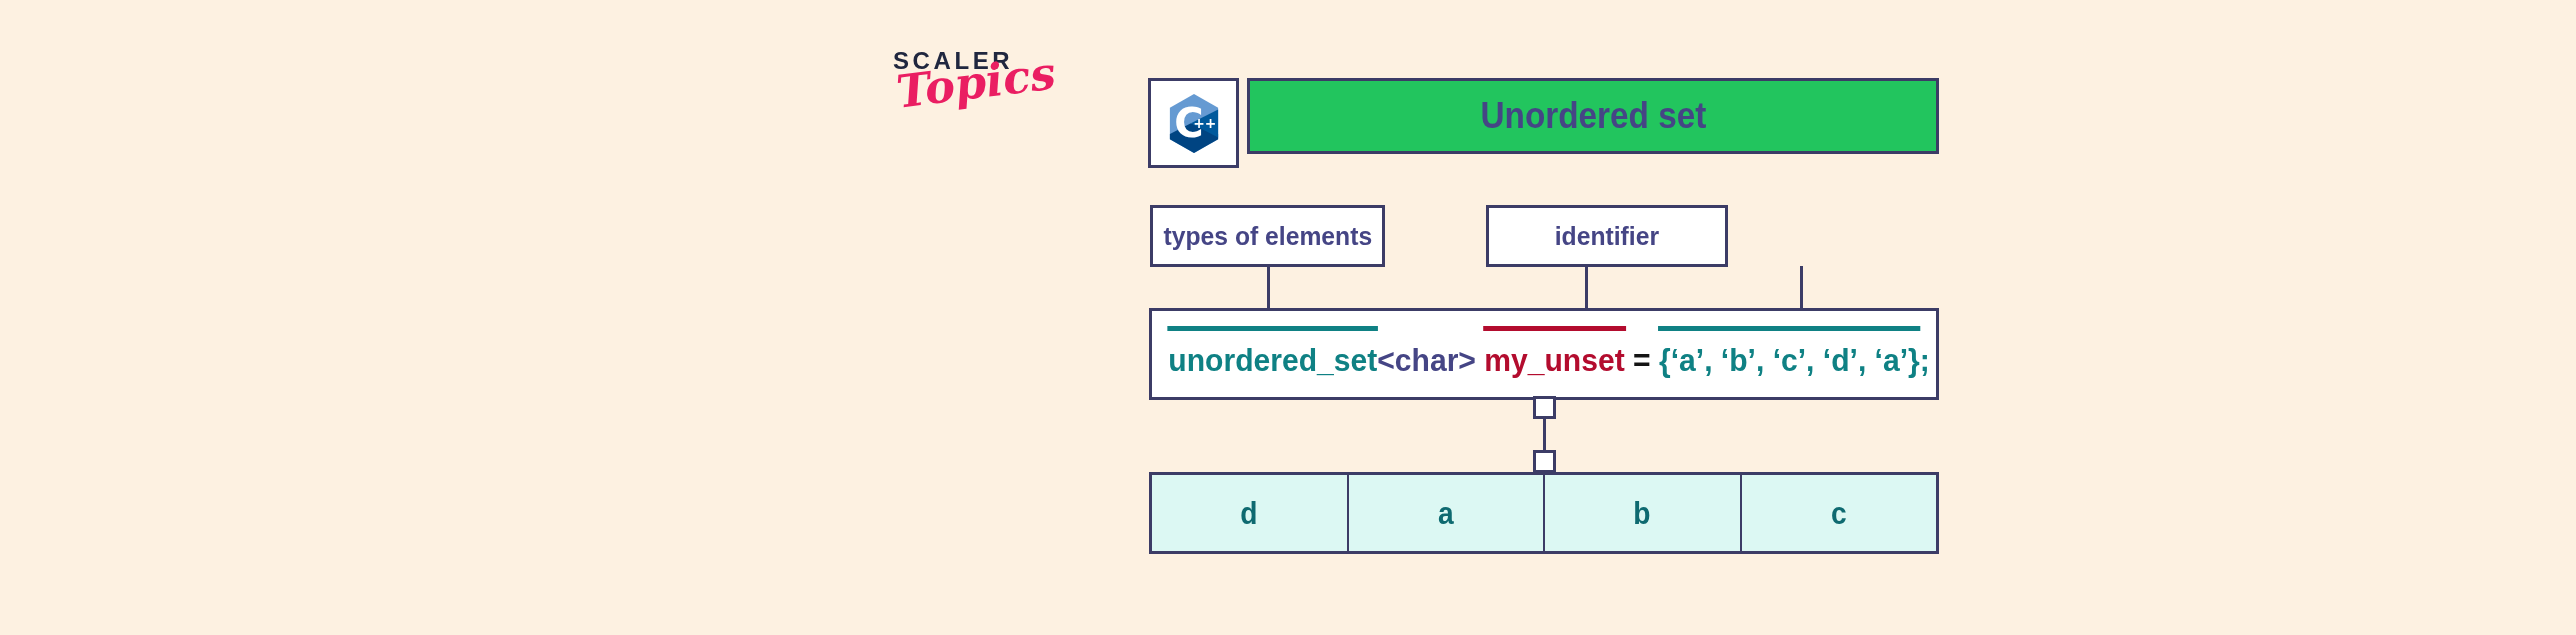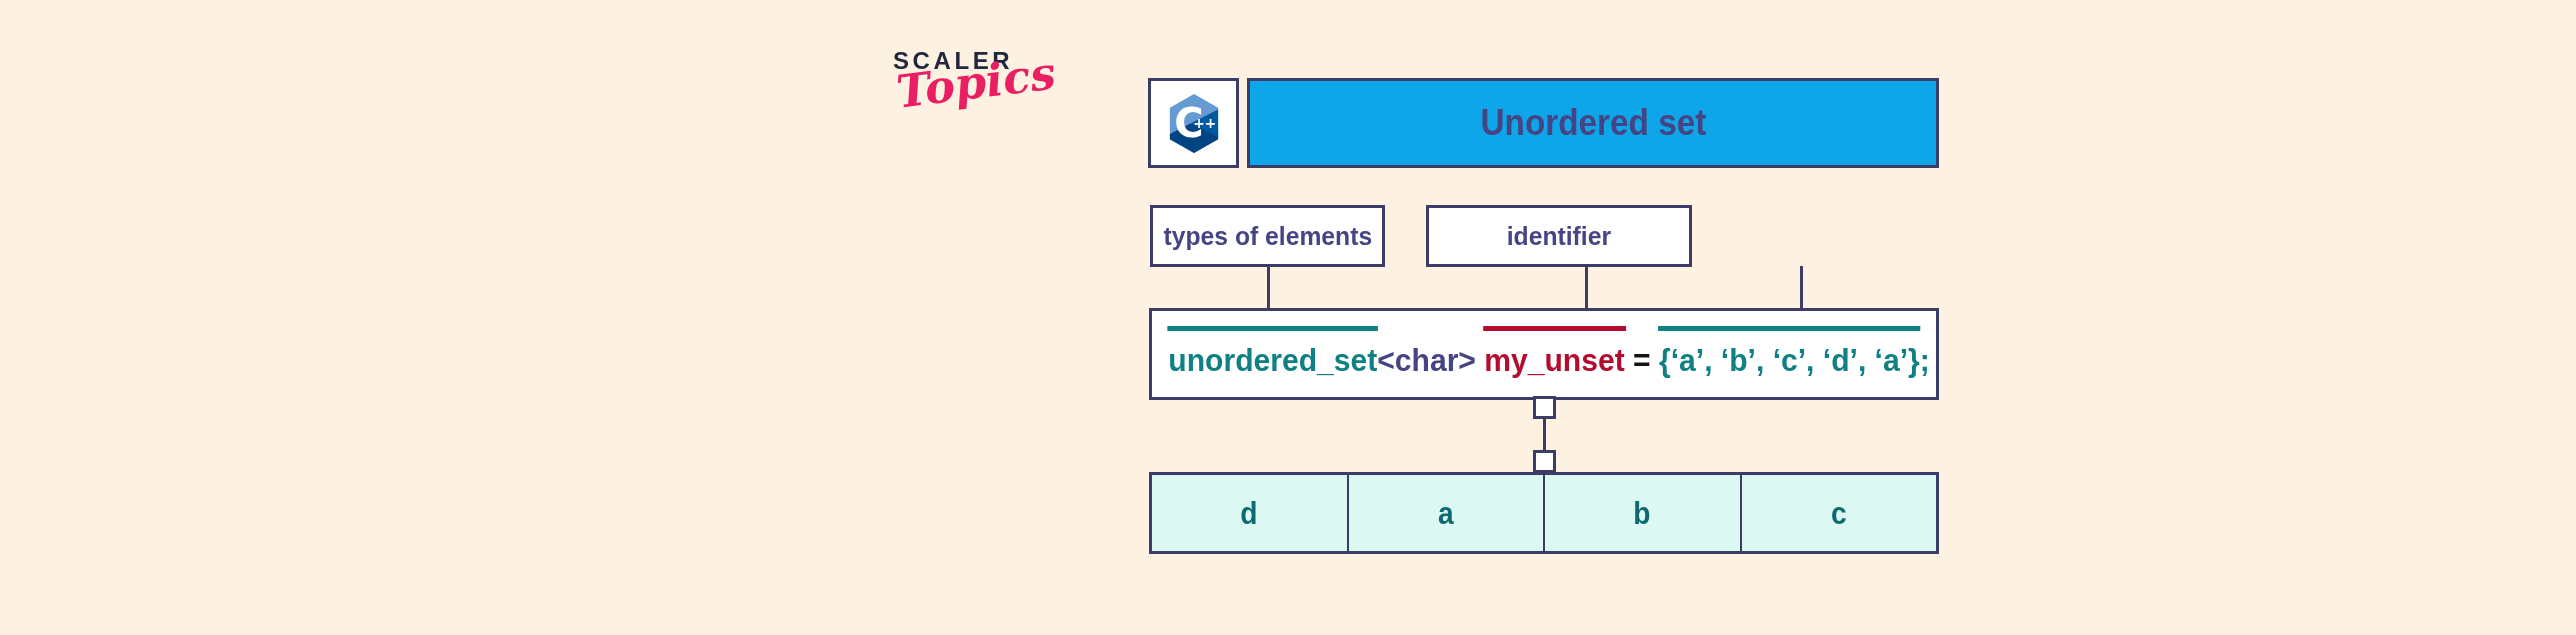--- a/index.html
+++ b/index.html
@@ -30,36 +30,36 @@
     font-size:45px;color:var(--logo-pink);line-height:1;
     transform:rotate(-7deg);transform-origin:left top;margin-top:-3.1px;margin-left:1px;
   }
   
   .icon-box{
     position:absolute;left:1148px;top:78px;width:91px;height:90px;box-sizing:border-box;
     background:#fff;border:3.6px solid var(--box-border);
     display:flex;align-items:center;justify-content:center;
   }
   .title-box{
-    position:absolute;left:1247px;top:78px;width:692px;height:90px;box-sizing:border-box;
-    background:#0ea5e9;border:3.6px solid var(--box-border);
+    position:absolute;left:1247px;top:78px;width:692px;height:76px;box-sizing:border-box;
+    background:#22c55e;border:3.6px solid var(--box-border);
     display:flex;align-items:center;justify-content:center;
   }
   .title-text{
     font-size:37px;font-weight:bold;color:var(--heading-text);
     transform:scaleX(.9);white-space:pre;
   }
   
   .label-box{
     position:absolute;top:205px;height:62px;box-sizing:border-box;
     background:#fff;border:3.1px solid var(--box-border);
     display:flex;align-items:center;justify-content:center;
   }
   .lb1{left:1150px;width:235px;}
-  .lb2{left:1426px;width:266px;}
+  .lb2{left:1486px;width:242px;}
   .lb3{left:1699px;width:242px;}
   .label-text{font-size:26px;font-weight:bold;color:var(--heading-text);transform:scaleX(.95);white-space:pre;}
   
   .vline{position:absolute;width:2.6px;top:266px;height:62px;background:var(--box-border);}
   .vl1{left:1267px;}
   .vl2{left:1585px;}
   .vl3{left:1800px;}
   
   .code-box{
     position:absolute;left:1149px;top:308px;width:790px;height:92px;box-sizing:border-box;

